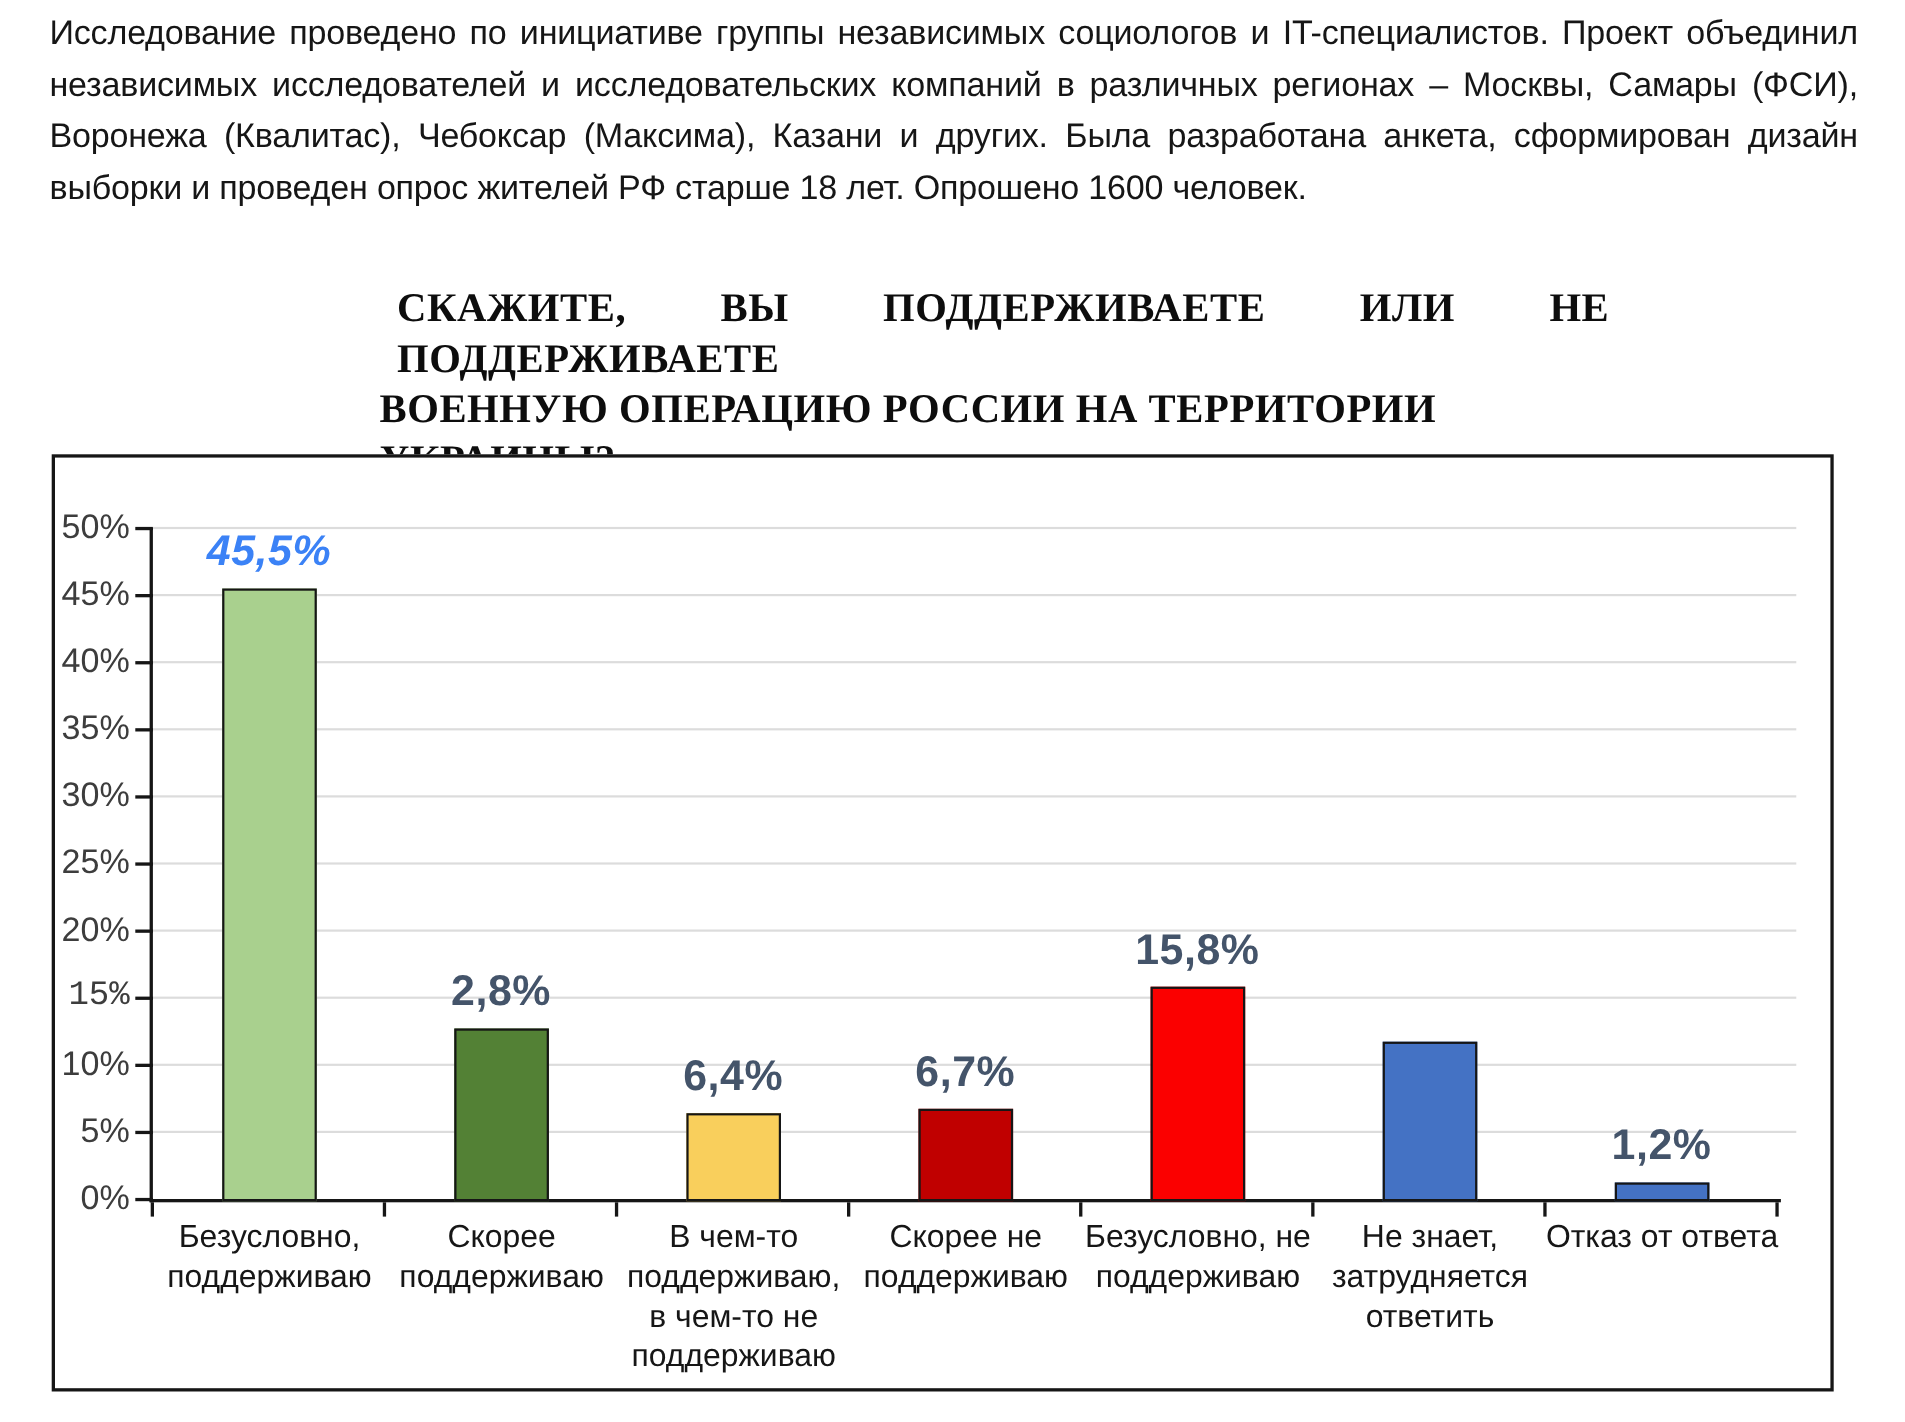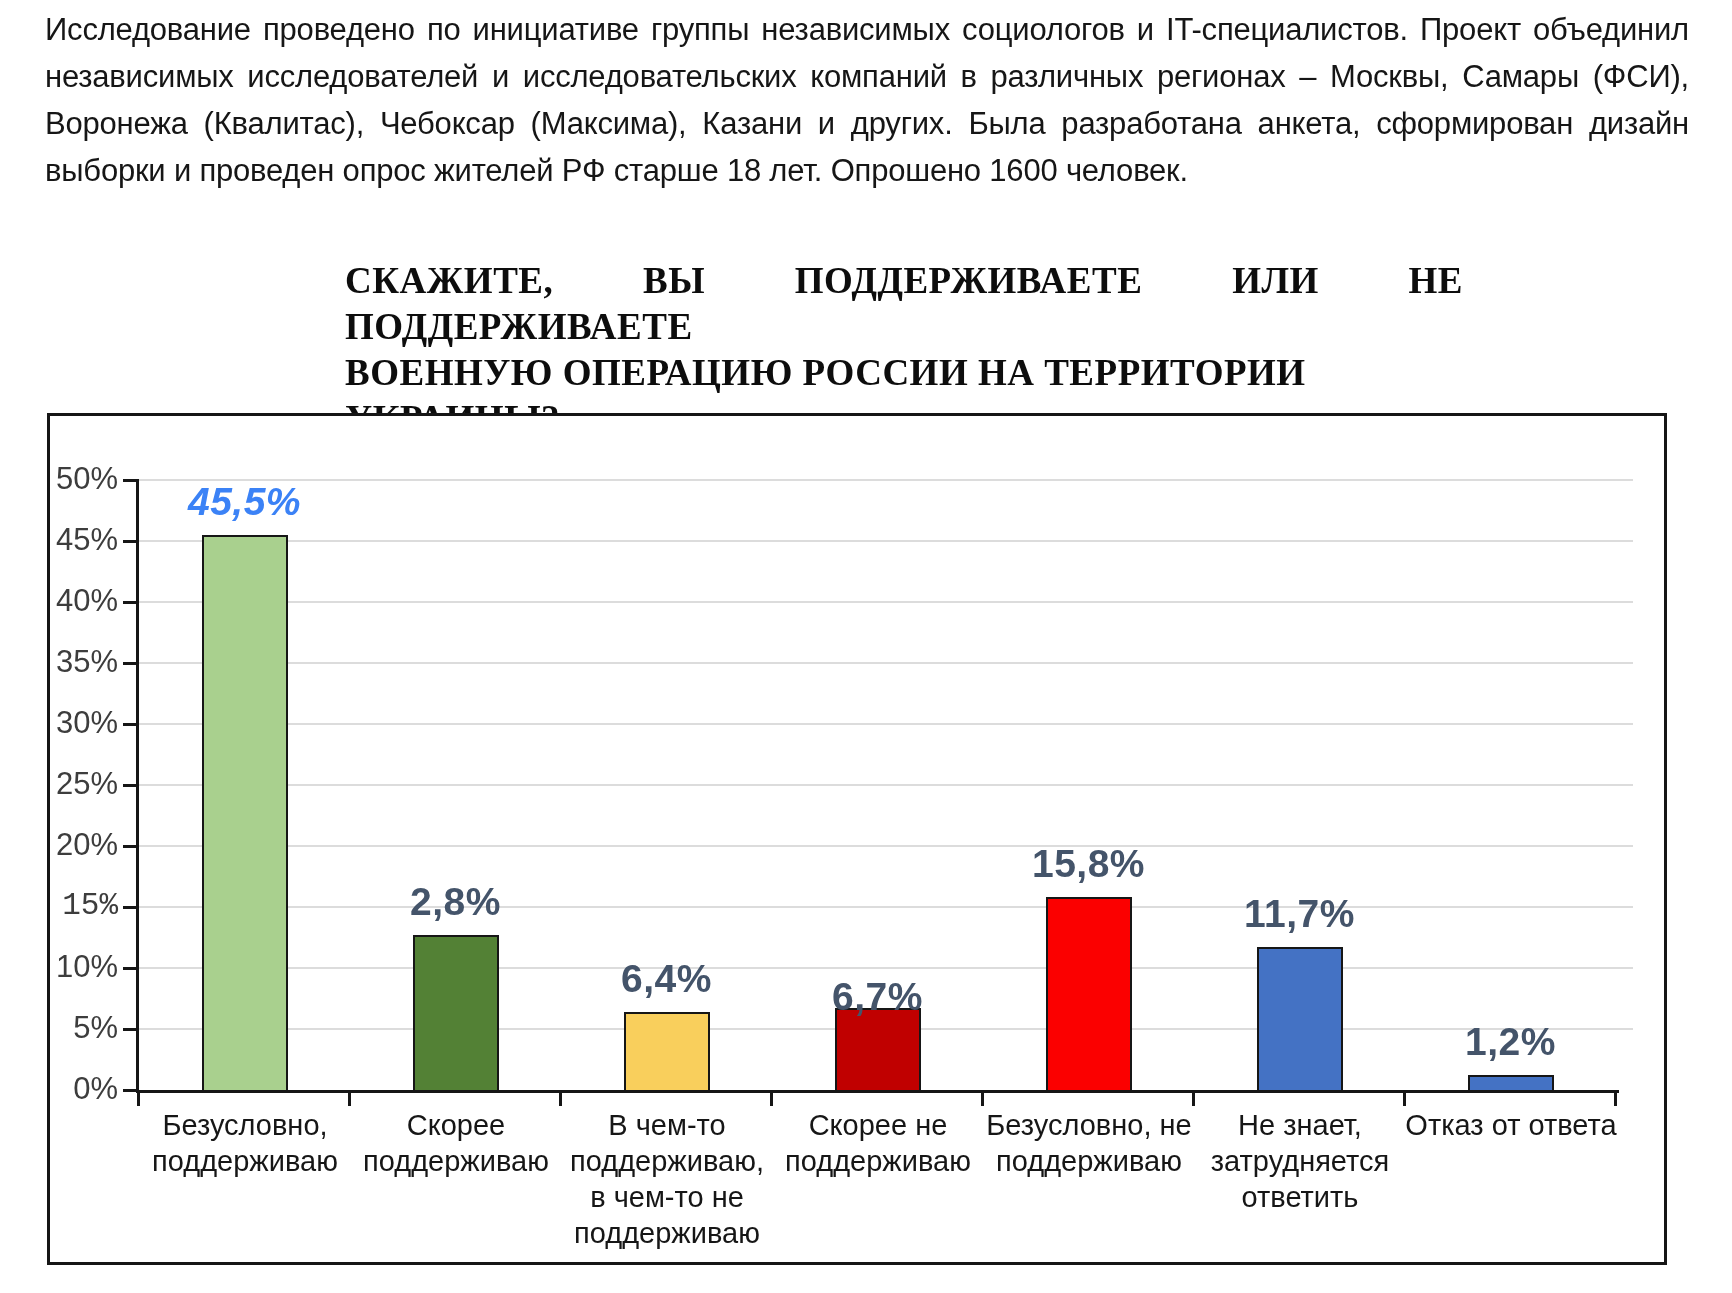--- a/index.html
+++ b/index.html
@@ -11,21 +11,21 @@
   .intro{
     position:absolute;left:45px;top:6px;width:1644px;
     font-size:31px;line-height:47px;text-align:justify;color:#161616;
     letter-spacing:-0.2px;margin:0;
   }
   .title-block{
     position:absolute;left:345px;top:258px;width:1118px;
     font-family:"Liberation Serif", serif;font-weight:bold;font-size:37px;
     color:#0d0d0d;letter-spacing:0.5px;line-height:46px;
   }
-  .title-line1{text-align:justify;text-align-last:justify;}
+  .title-line1{text-align:justify;text-align-last:justify;margin-left:16px;}
   .title-line2{text-align:left;}
   .chart-box{
     position:absolute;left:47px;top:413px;width:1620px;height:852px;
     border:3px solid #161616;box-sizing:border-box;background:#ffffff;
   }
   .plot{position:absolute;inset:0;}
   .gridline{position:absolute;left:89px;width:1494px;height:2px;background:#DCDCDC;}
   .ytick{position:absolute;left:73px;width:16px;height:3px;background:#161616;}
   .ylabel{
     position:absolute;left:-16px;width:84px;text-align:right;
@@ -103,27 +103,26 @@
         <div class="bar" style="left: 151.5px; top: 119px; width: 86px; height: 557px; background: rgb(169, 208, 142);"></div>
         <div class="vlabel" style="left: 84.5px; top: 64px; color: #3b82f6; font-style: italic;">45,5%</div>
         <div class="clabel" style="left: 89px;">Безусловно, поддерживаю</div>
         <div class="bar" style="left: 362.5px; top: 519px; width: 86px; height: 157px; background: rgb(83, 129, 53);"></div>
         <div class="vlabel" style="left: 295.5px; top: 464px; color: rgb(68, 84, 106);">2,8%</div>
         <div class="clabel" style="left: 300px;">Скорее поддерживаю</div>
         <div class="bar" style="left: 573.5px; top: 596px; width: 86px; height: 80px; background: rgb(249, 207, 92);"></div>
         <div class="vlabel" style="left: 506.5px; top: 541px; color: rgb(68, 84, 106);">6,4%</div>
         <div class="clabel" style="left: 511px;">В чем-то поддерживаю, в чем-то не поддерживаю</div>
         <div class="bar" style="left: 784.5px; top: 592px; width: 86px; height: 84px; background: rgb(192, 0, 0);"></div>
-        <div class="vlabel" style="left: 717.5px; top: 537px; color: rgb(68, 84, 106); margin-top: 22px;">6,7%</div>
+        <div class="vlabel" style="left: 717.5px; top: 537px; color: rgb(68, 84, 106);">6,7%</div>
         <div class="clabel" style="left: 722px;">Скорее не поддерживаю</div>
         <div class="bar" style="left: 995.5px; top: 481px; width: 86px; height: 195px; background: rgb(251, 0, 0);"></div>
         <div class="vlabel" style="left: 928.5px; top: 426px; color: rgb(68, 84, 106);">15,8%</div>
         <div class="clabel" style="left: 933px;">Безусловно, не поддерживаю</div>
         <div class="bar" style="left: 1206.5px; top: 531px; width: 86px; height: 145px; background: rgb(68, 114, 196);"></div>
-        <div class="vlabel" style="left: 1139.5px; top: 476px; color: rgb(68, 84, 106);">11,7%</div>
         <div class="clabel" style="left: 1144px;">Не знает, затрудняется ответить</div>
         <div class="bar" style="left: 1417.5px; top: 659px; width: 86px; height: 17px; background: rgb(68, 114, 196);"></div>
         <div class="vlabel" style="left: 1350.5px; top: 604px; color: rgb(68, 84, 106);">1,2%</div>
         <div class="clabel" style="left: 1355px;">Отказ от ответа</div>
       </div>
   </div>
 
 </div>
 
 </body></html>

